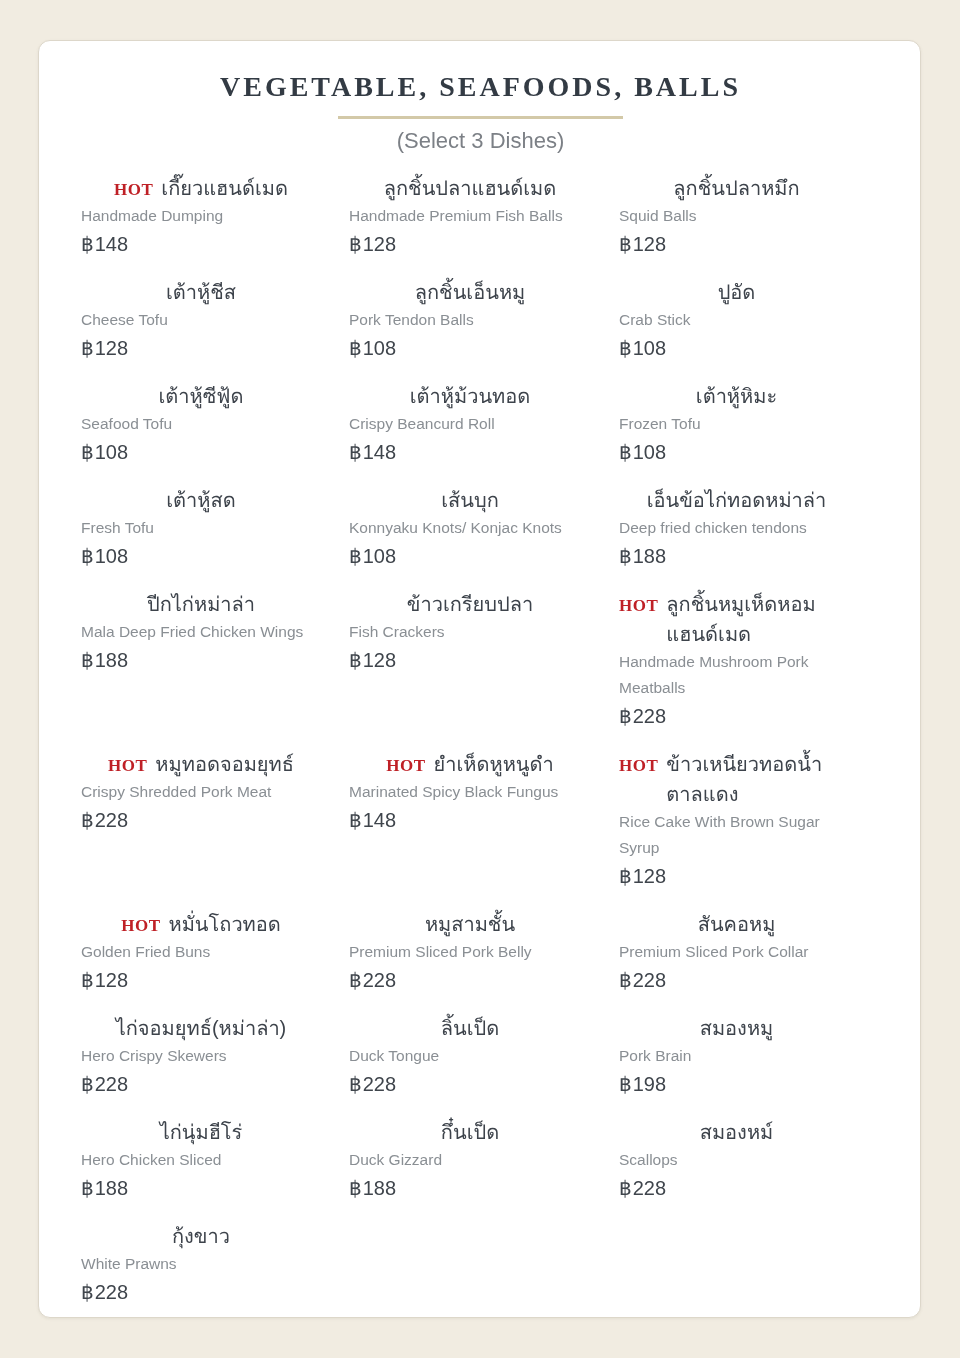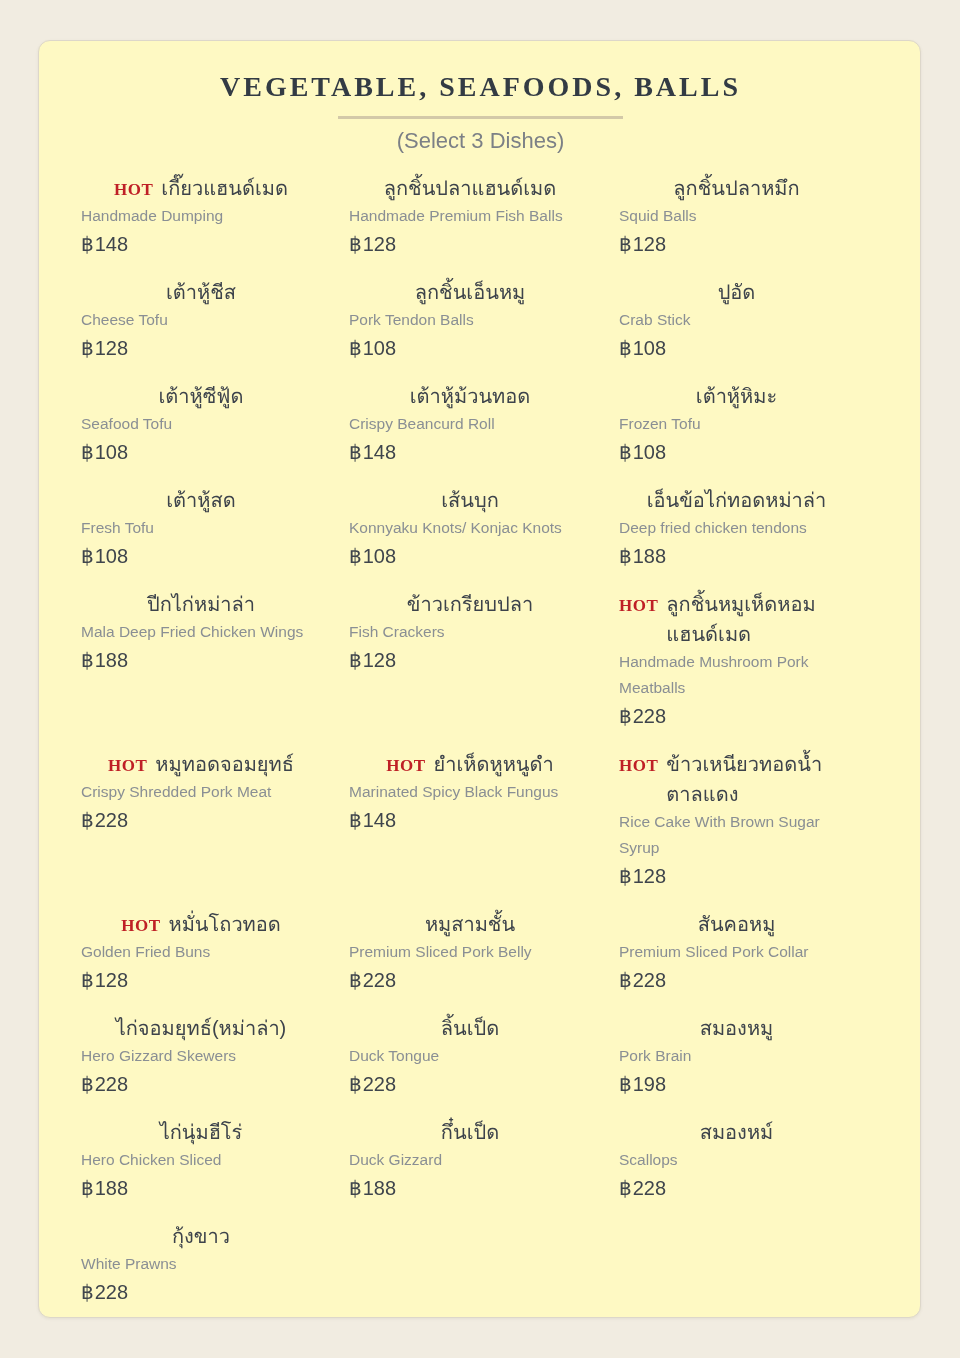--- a/index.html
+++ b/index.html
@@ -11,21 +11,21 @@
     height: 1358px;
     background: #f1ece1;
     position: relative;
   }
   .card {
     position: absolute;
     left: 38px;
     top: 40px;
     width: 883px;
     height: 1278px;
-    background: #fef9c3;
+    background: #ffffff;
     border: 1px solid #ddd7ca;
     border-radius: 12px;
     box-shadow: 0 1px 3px rgba(120,110,90,0.10);
     padding: 28px 40px 30px 42px;
     overflow: hidden;
   }
   .title {
     font-family: "Liberation Serif", "DejaVu Serif", serif;
     font-size: 28px;
     font-weight: 600;
@@ -283,21 +283,21 @@
     </div>
     <div class="english">Premium Sliced Pork Collar</div>
     <div class="price"><span class="baht">฿</span><span>228</span></div>
   </div>
 
   <div class="item">
     <div class="name-row">
 
       <span class="thai">ไก่จอมยุทธ์(หม่าล่า)</span>
     </div>
-    <div class="english">Hero Gizzard Skewers</div>
+    <div class="english">Hero Crispy Skewers</div>
     <div class="price"><span class="baht">฿</span><span>228</span></div>
   </div>
 
   <div class="item">
     <div class="name-row">
 
       <span class="thai">ลิ้นเป็ด</span>
     </div>
     <div class="english">Duck Tongue</div>
     <div class="price"><span class="baht">฿</span><span>228</span></div>

